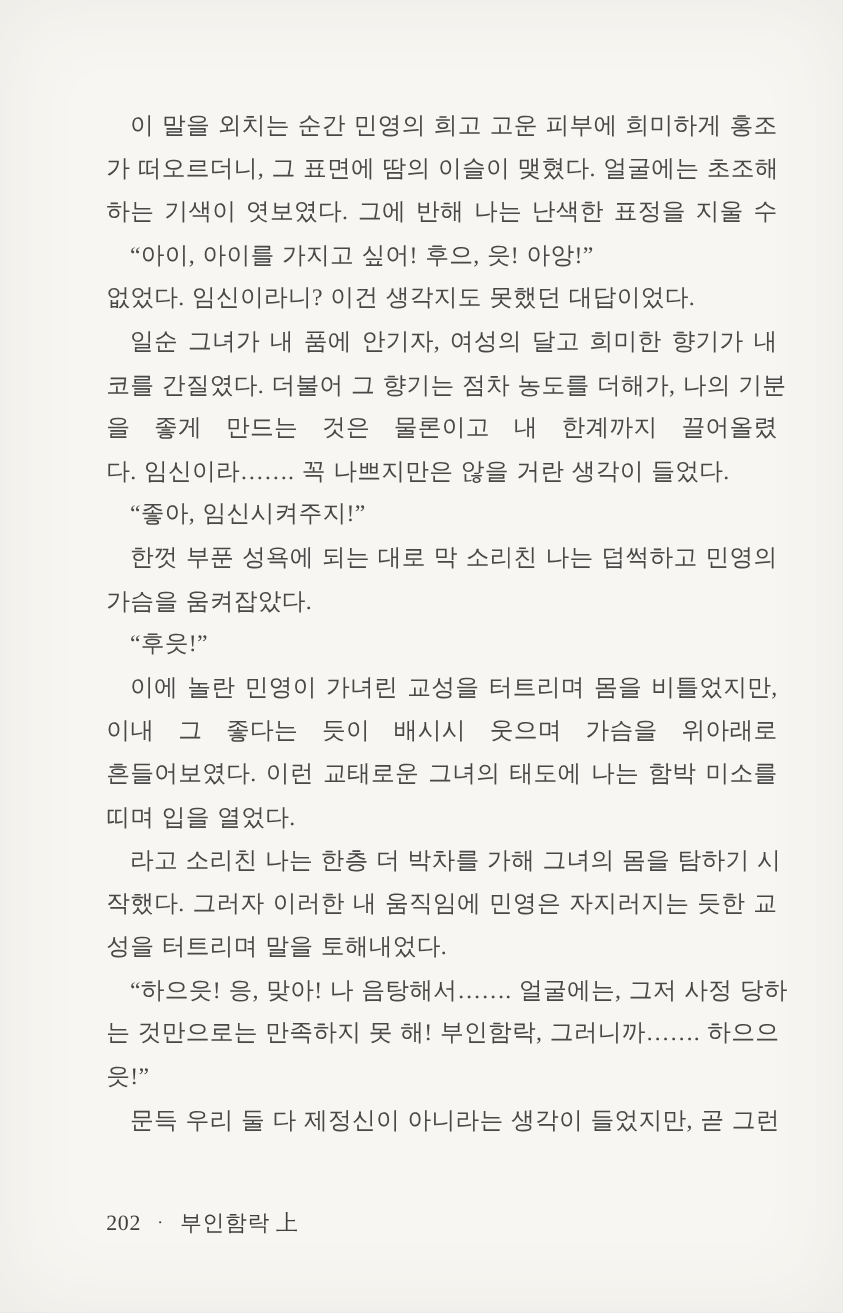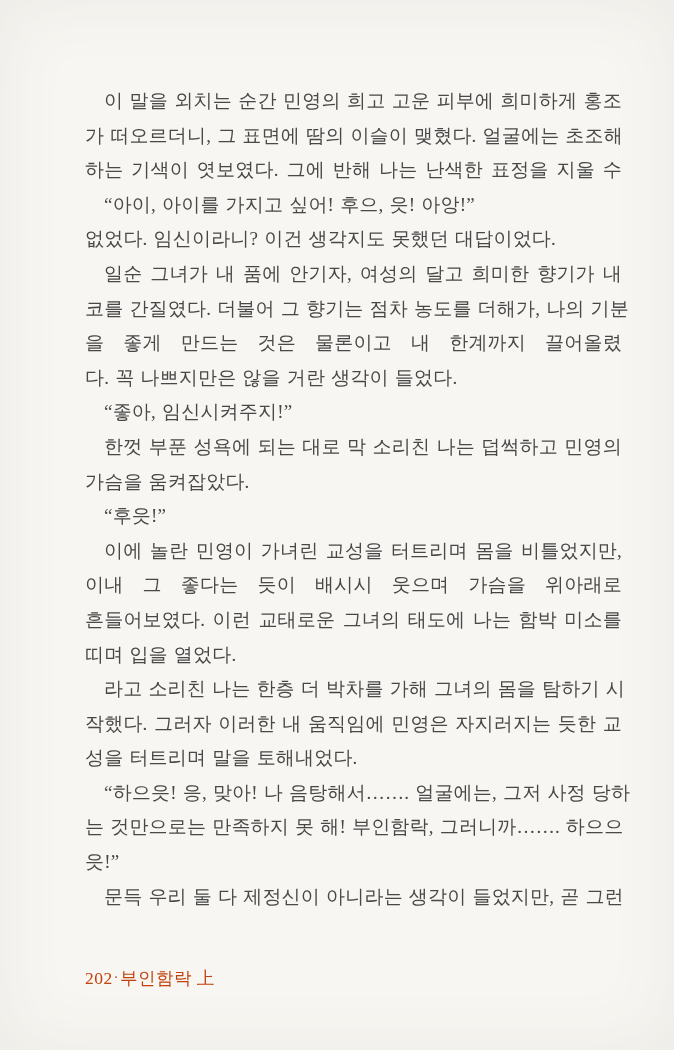--- a/index.html
+++ b/index.html
@@ -44,23 +44,23 @@
   }
   .line span.w {
     flex: 0 0 auto;
   }
   .footer {
     position: absolute;
     left: 85px;
     top: 966px;
     display: flex;
     align-items: baseline;
-    gap: 1px;
+    gap: 13px;
     font-size: 17.5px;
-    color: #c2410c;
+    color: #404040;
     letter-spacing: 0.5px;
   }
   .footer .sep {
     font-size: 14px;
     position: relative;
     top: -2px;
   }
 </style>
 </head>
 <body>
@@ -68,21 +68,21 @@
 <div class="page">
   <div class="text-block">
       <div class="line indent justify"><span class="w">이</span><span class="w">말을</span><span class="w">외치는</span><span class="w">순간</span><span class="w">민영의</span><span class="w">희고</span><span class="w">고운</span><span class="w">피부에</span><span class="w">희미하게</span><span class="w">홍조</span></div>
       <div class="line justify"><span class="w">가</span><span class="w">떠오르더니,</span><span class="w">그</span><span class="w">표면에</span><span class="w">땀의</span><span class="w">이슬이</span><span class="w">맺혔다.</span><span class="w">얼굴에는</span><span class="w">초조해</span></div>
       <div class="line justify"><span class="w">하는</span><span class="w">기색이</span><span class="w">엿보였다.</span><span class="w">그에</span><span class="w">반해</span><span class="w">나는</span><span class="w">난색한</span><span class="w">표정을</span><span class="w">지울</span><span class="w">수</span></div>
       <div class="line indent"><span class="w">“아이,</span><span class="w">아이를</span><span class="w">가지고</span><span class="w">싶어!</span><span class="w">후으,</span><span class="w">읏!</span><span class="w">아앙!”</span></div>
       <div class="line"><span class="w">없었다.</span><span class="w">임신이라니?</span><span class="w">이건</span><span class="w">생각지도</span><span class="w">못했던</span><span class="w">대답이었다.</span></div>
       <div class="line indent justify"><span class="w">일순</span><span class="w">그녀가</span><span class="w">내</span><span class="w">품에</span><span class="w">안기자,</span><span class="w">여성의</span><span class="w">달고</span><span class="w">희미한</span><span class="w">향기가</span><span class="w">내</span></div>
       <div class="line justify"><span class="w">코를</span><span class="w">간질였다.</span><span class="w">더불어</span><span class="w">그</span><span class="w">향기는</span><span class="w">점차</span><span class="w">농도를</span><span class="w">더해가,</span><span class="w">나의</span><span class="w">기분</span></div>
       <div class="line justify"><span class="w">을</span><span class="w">좋게</span><span class="w">만드는</span><span class="w">것은</span><span class="w">물론이고</span><span class="w">내</span><span class="w">한계까지</span><span class="w">끌어올렸</span></div>
-      <div class="line"><span class="w">다.</span><span class="w">꼭</span><span class="w">나쁘지만은</span><span class="w">않을</span><span class="w">거란</span><span class="w">생각이</span><span class="w">들었다.</span></div>
+      <div class="line"><span class="w">다.</span><span class="w">임신이라…….</span><span class="w">꼭</span><span class="w">나쁘지만은</span><span class="w">않을</span><span class="w">거란</span><span class="w">생각이</span><span class="w">들었다.</span></div>
       <div class="line indent"><span class="w">“좋아,</span><span class="w">임신시켜주지!”</span></div>
       <div class="line indent justify"><span class="w">한껏</span><span class="w">부푼</span><span class="w">성욕에</span><span class="w">되는</span><span class="w">대로</span><span class="w">막</span><span class="w">소리친</span><span class="w">나는</span><span class="w">덥썩하고</span><span class="w">민영의</span></div>
       <div class="line"><span class="w">가슴을</span><span class="w">움켜잡았다.</span></div>
       <div class="line indent"><span class="w">“후읏!”</span></div>
       <div class="line indent justify"><span class="w">이에</span><span class="w">놀란</span><span class="w">민영이</span><span class="w">가녀린</span><span class="w">교성을</span><span class="w">터트리며</span><span class="w">몸을</span><span class="w">비틀었지만,</span></div>
       <div class="line justify"><span class="w">이내</span><span class="w">그</span><span class="w">좋다는</span><span class="w">듯이</span><span class="w">배시시</span><span class="w">웃으며</span><span class="w">가슴을</span><span class="w">위아래로</span></div>
       <div class="line justify"><span class="w">흔들어보였다.</span><span class="w">이런</span><span class="w">교태로운</span><span class="w">그녀의</span><span class="w">태도에</span><span class="w">나는</span><span class="w">함박</span><span class="w">미소를</span></div>
       <div class="line"><span class="w">띠며</span><span class="w">입을</span><span class="w">열었다.</span></div>
       <div class="line indent justify"><span class="w">라고</span><span class="w">소리친</span><span class="w">나는</span><span class="w">한층</span><span class="w">더</span><span class="w">박차를</span><span class="w">가해</span><span class="w">그녀의</span><span class="w">몸을</span><span class="w">탐하기</span><span class="w">시</span></div>
       <div class="line justify"><span class="w">작했다.</span><span class="w">그러자</span><span class="w">이러한</span><span class="w">내</span><span class="w">움직임에</span><span class="w">민영은</span><span class="w">자지러지는</span><span class="w">듯한</span><span class="w">교</span></div>

